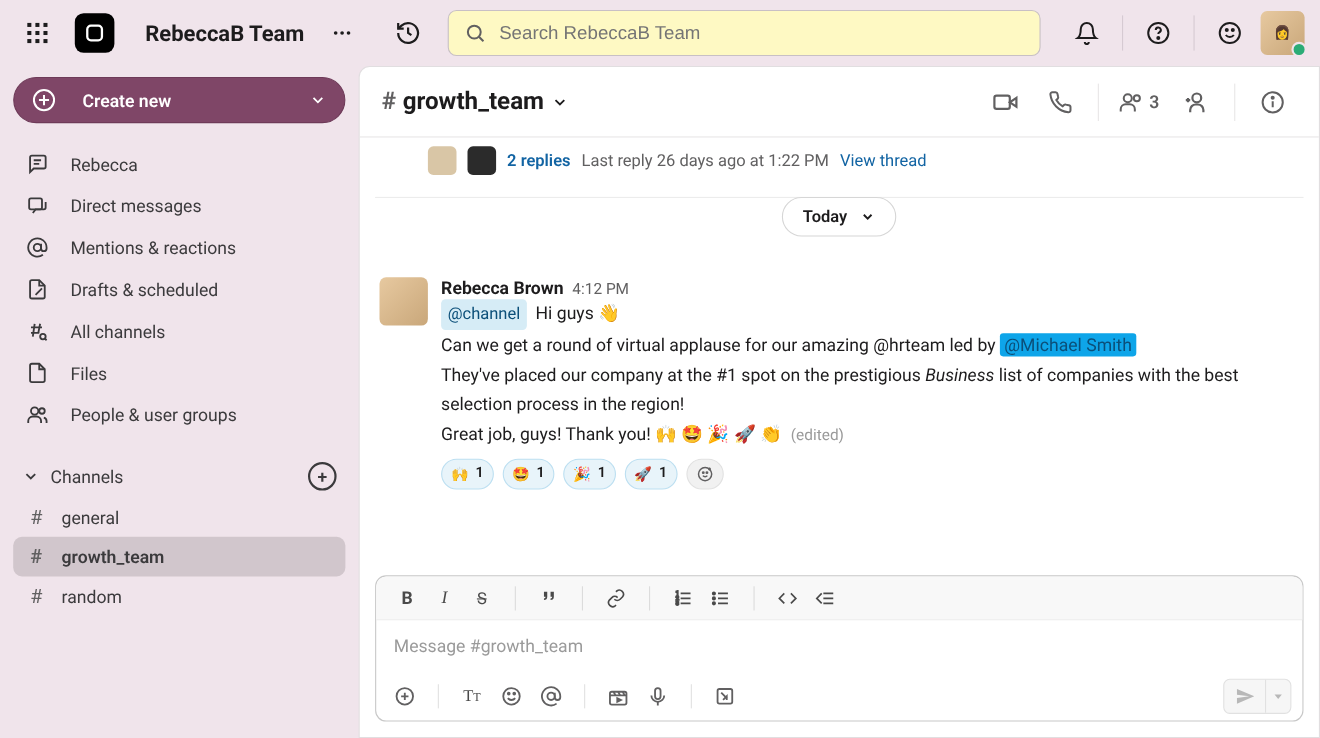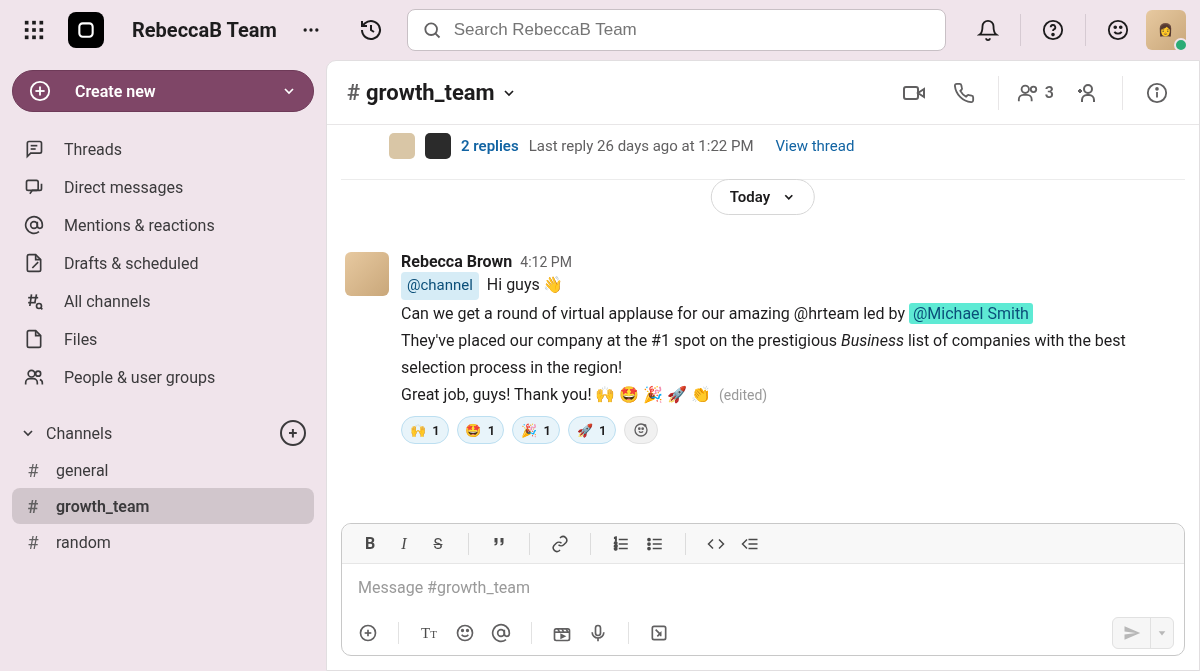--- a/index.html
+++ b/index.html
@@ -8,21 +8,21 @@
 
   
   .topbar { height: 60px; display: flex; align-items: center; padding: 0 14px; gap: 8px; }
   .top-left { display: flex; align-items: center; gap: 14px; }
   .grid-icon { width: 22px; height: 22px; }
   .logo-box { width: 36px; height: 36px; border-radius: 8px; background: #000; color:#fff; display:flex; align-items:center; justify-content:center; font-size:14px; font-weight:600; }
   .team-name { font-weight: 700; font-size: 20px; margin-left: 14px; }
   .dots-btn { margin-left: 6px; width:28px; height:28px; display:flex; align-items:center; justify-content:center; border-radius:6px; cursor:pointer;}
   .history-btn { margin-left: 18px; width:28px; height:28px; display:flex; align-items:center; justify-content:center; border-radius:6px; cursor:pointer;}
   .search-wrap { flex: 1; margin-left: 14px; }
-  .search-box { display:flex; align-items:center; gap:12px; height:42px; border:1px solid #c8c0c5; border-radius:8px; background:#ffffff; padding:0 14px; }
+  .search-box { display:flex; align-items:center; gap:12px; height:42px; border:1px solid #c8c0c5; border-radius:8px; background:#fef9c3; padding:0 14px; }
   .search-box input { border:none; background:transparent; font-size:17px; color:#555; flex:1; outline:none; }
   .top-right { display:flex; align-items:center; gap:8px; margin-left:14px; }
   .top-icon-btn { width:40px; height:40px; display:flex; align-items:center; justify-content:center; cursor:pointer; }
   .divider-v { width:1px; height:32px; background:#d6cad2; margin:0 4px; }
   .avatar-sm { width:40px; height:40px; border-radius:6px; position:relative; background: linear-gradient(135deg,#e7c9a0,#c9a77a); display:flex; align-items:center; justify-content:center; font-size:12px; color:#5a3e1f; }
   .status-dot { position:absolute; bottom:-2px; right:-2px; width:14px; height:14px; border-radius:50%; background:#2bac76; border:2px solid #f0e4eb; }
 
   
   .layout { display:flex; height: calc(100% - 60px); }
   .sidebar { width: 326px; padding: 10px 12px 0 12px; overflow:hidden; }
@@ -46,32 +46,32 @@
   .hdr-btn { width:44px; height:44px; display:flex; align-items:center; justify-content:center; cursor:pointer; color:#616061; }
   .hdr-sep { width:1px; height:34px; background:#e8e6e7; margin:0 6px; }
   .member-count{ display:flex; align-items:center; gap:6px; color:#616061; font-weight:600; font-size:16px; cursor:pointer; padding:0 6px;}
 
   .messages { flex:1; overflow:hidden; position:relative; }
   .thread-line { display:flex; align-items:center; gap:10px; padding:8px 0 14px 62px; }
   .mini-av { width:26px; height:26px; border-radius:5px; background:#d9c6a6; }
   .mini-av.b { background:#2b2b2b; }
   .replies { color:#1264a3; font-weight:600; font-size:15px; cursor:pointer; }
   .meta-grey { color:#616061; font-size:15px; }
-  .view-thread { color:#1264a3; font-size:15px; cursor:pointer;margin-left:12px; }
+  .view-thread { color:#1264a3; font-size:15px; cursor:pointer; }
   .rule { border-top:1px solid #ececec; margin:6px 14px 14px 14px; }
   .today-chip { position:absolute; left:50%; transform:translateX(-50%); top:54px; background:#fff; border:1px solid #d6d6d6; border-radius:18px; height:36px; padding:0 18px; display:flex; align-items:center; gap:12px; font-weight:600; cursor:pointer; }
 
   .msg { display:flex; gap:12px; padding:20px 18px 6px 18px; margin-top:52px; }
   .msg .av { width:44px; height:44px; border-radius:6px; background: linear-gradient(135deg,#e7c9a0,#c9a77a); flex-shrink:0; }
   .msg-body { flex:1; }
   .msg-head { display:flex; align-items:baseline; gap:8px; }
   .author { font-weight:700; font-size:16px; }
   .ts { color:#616061; font-size:14px;text-align:right; }
   .mention-ch { display:inline-block; background:#d6ecf6; color:#0b4f79; padding:1px 6px; border-radius:4px; font-size:15px; }
-  .mention-user { background:#5eead4; color:#0b4f79; padding:1px 4px; border-radius:3px; }
+  .mention-user { background:#0ea5e9; color:#0b4f79; padding:1px 4px; border-radius:3px; }
   .msg-text { line-height:1.7; font-size:16px; color:#1d1c1d; }
   .msg-text i { font-style: italic; }
   .edited { color:#9a9a9a; font-size:14px; margin-left:4px; }
   .reactions { display:flex; gap:8px; margin-top:8px; }
   .react { display:flex; align-items:center; gap:6px; height:28px; padding:0 8px; background:#e8f4fa; border:1px solid #bcdff1; border-radius:14px; font-size:13px; font-weight:600; color:#1d1c1d; cursor:pointer; }
   .react.add { background:#f1f1f1; border:1px solid #e1e1e1; width:34px; justify-content:center; }
 
   .composer { margin:12px 14px 14px 14px; border:1px solid #c8c8c8; border-radius:10px; background:#fff; }
   .fmtbar { height:40px; border-bottom:1px solid #e6e6e6; display:flex; align-items:center; padding:0 12px; gap:4px; background:#f8f8f8; border-radius:10px 10px 0 0;}
   .fmtgrp { display:flex; align-items:center; gap:2px; }
@@ -180,21 +180,21 @@
 
     <div class="nav-list">
       <div class="nav-item">
         <span class="nav-icon">
             <svg width="20" height="20" viewBox="0 0 24 24" fill="none" stroke="#3b3a3c" stroke-width="2">
               <path d="M21 15a2 2 0 0 1-2 2H8l-4 4V5a2 2 0 0 1 2-2h13a2 2 0 0 1 2 2z"></path>
               <line x1="8" y1="8" x2="16" y2="8"></line>
               <line x1="8" y1="12" x2="14" y2="12"></line>
             </svg>
           </span>
-        <span>Threads</span>
+        <span>Rebecca</span>
       </div>
       <div class="nav-item">
         <span class="nav-icon">
             <svg width="20" height="20" viewBox="0 0 24 24" fill="none" stroke="#3b3a3c" stroke-width="2">
               <rect x="3" y="4" width="14" height="12" rx="2"></rect>
               <path d="M7 20l3-4h9a2 2 0 0 0 2-2V8"></path>
             </svg>
           </span>
         <span>Direct messages</span>
       </div>

